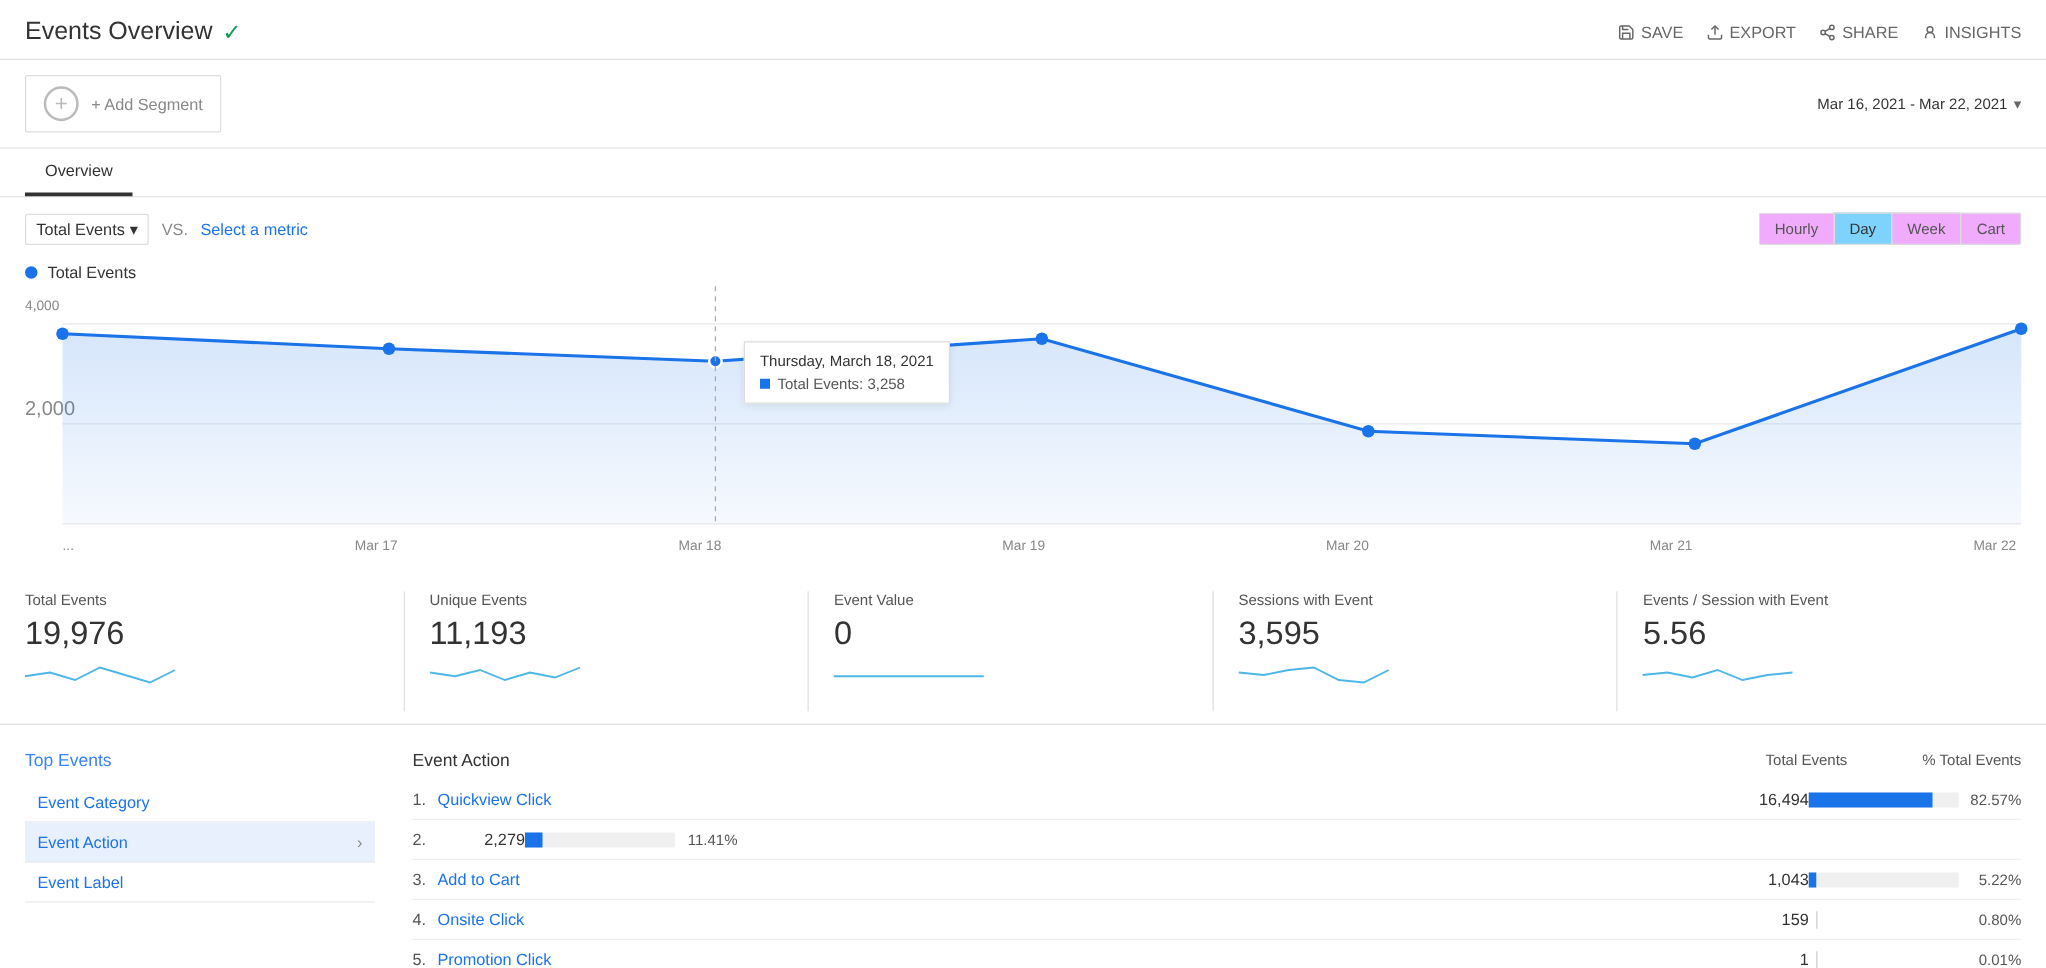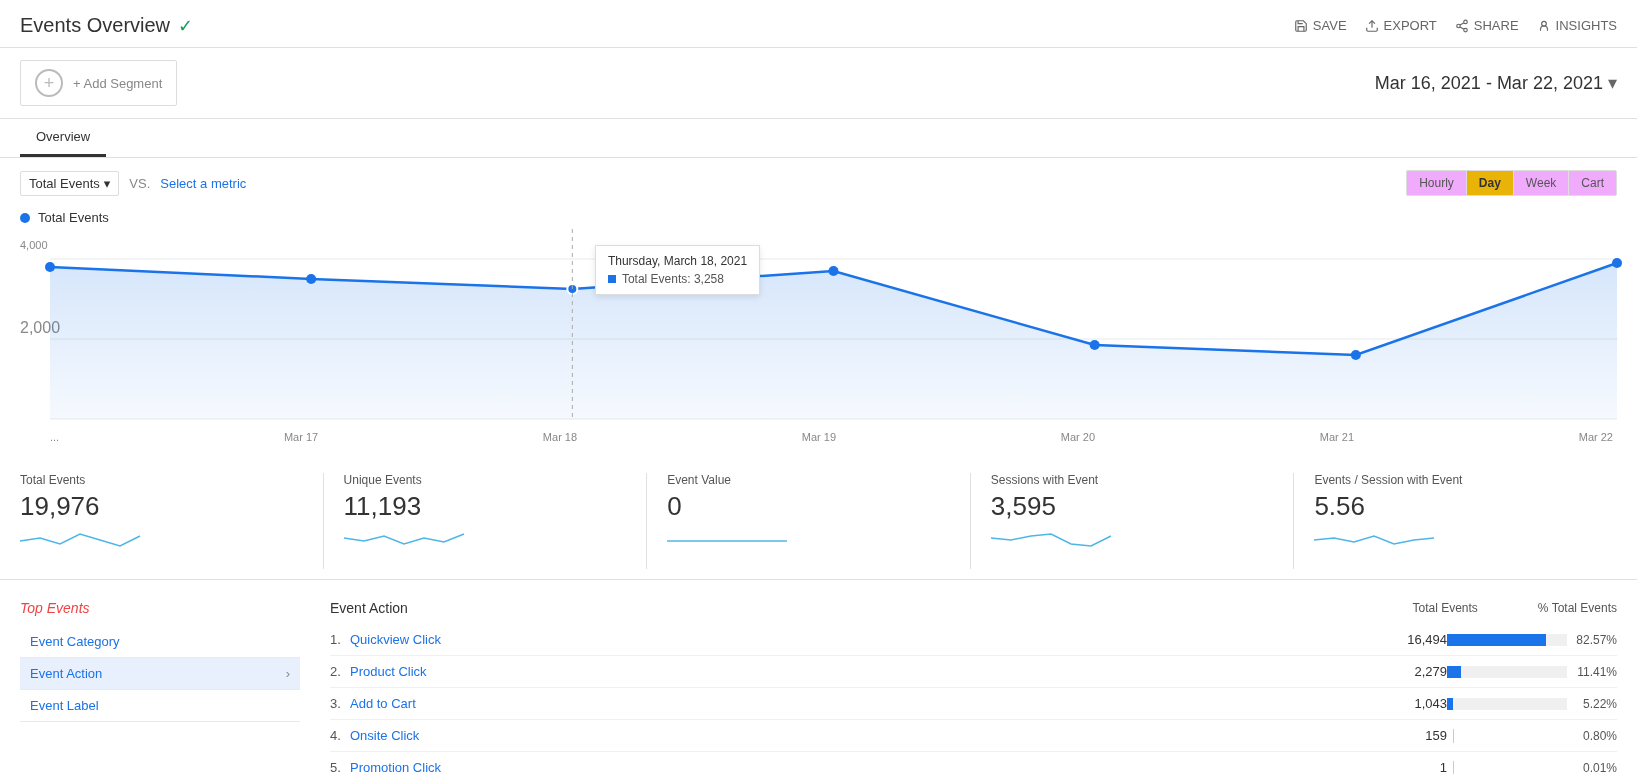--- a/index.html
+++ b/index.html
@@ -36,21 +36,21 @@
     .segment-add-circle {
       width: 28px; height: 28px; border-radius: 50%;
       border: 2px solid #bbb; background: transparent;
       display: flex; align-items: center; justify-content: center;
       color: #bbb; font-size: 18px;
     }
     .segment-info { display: flex; flex-direction: column; }
     .segment-name { font-size: 13px; font-weight: 500; color: #333; }
     .segment-sub { font-size: 11px; color: #888; }
     .segment-add-label { font-size: 13px; color: #888; }
-    .date-range { display: flex; align-items: center; gap: 5px; font-size: 18px; color: #333; cursor: pointer; }
+    .date-range { display: flex; align-items: center; gap: 5px; font-size: 12px; color: #333; cursor: pointer; }
     .date-range .caret { color: #666; }
 
     
     .tab-bar { padding: 0 20px; border-bottom: 1px solid #e0e0e0; background: #fff; }
     .tab-item {
       display: inline-block; padding: 10px 16px; font-size: 13px;
       cursor: pointer; color: #555; border-bottom: 3px solid transparent;
     }
     .tab-item.active { color: #333; border-bottom: 3px solid #333; font-weight: 500; }
 
@@ -68,31 +68,31 @@
     .vs-label { color: #888; font-size: 13px; }
     .select-metric { color: #1a73e8; font-size: 13px; cursor: pointer; }
     .time-buttons { display: flex; }
     .time-btn {
       padding: 5px 12px; font-size: 12px; border: 1px solid #ddd;
       background: #f0abfc; cursor: pointer; color: #555;
       border-right: none;
     }
     .time-btn:first-child { border-radius: 2px 0 0 2px; }
     .time-btn:last-child { border-radius: 0 2px 2px 0; border-right: 1px solid #ddd; }
-    .time-btn.active { background: #eab308; color: #333; font-weight: 700; }
+    .time-btn.active { background: #7dd3fc; color: #333; font-weight: 400; }
 
     
     .chart-area { padding: 0 20px 10px 20px; background: #fff; position: relative; }
     .chart-legend { display: flex; align-items: center; gap: 8px; padding: 8px 0 4px 0; font-size: 13px; }
     .legend-dot { width: 10px; height: 10px; border-radius: 50%; background: #1a73e8; }
     .chart-svg-wrapper { position: relative; width: 100%; height: 200px; }
 
     
     .chart-tooltip {
-      position: absolute; top: 16px; left: 36%;
+      position: absolute; top: 44px; left: 36%;
       background: #fff; border: 1px solid #ddd; padding: 8px 12px;
       font-size: 12px; pointer-events: none; z-index: 10;
       box-shadow: 0 2px 6px rgba(0,0,0,0.1);
     }
     .tooltip-title { font-weight: 500; margin-bottom: 4px; color: #333; }
     .tooltip-item { display: flex; align-items: center; gap: 6px; color: #555; }
     .tooltip-square { width: 8px; height: 8px; background: #1a73e8; }
 
     
     .x-axis { display: flex; justify-content: space-between; padding: 2px 4px 0 30px; font-size: 11px; color: #888; }
@@ -106,21 +106,21 @@
     .metric-card:last-child { border-right: none; margin-right: 0; }
     .metric-label { font-size: 12px; color: #555; margin-bottom: 4px; }
     .metric-value { font-size: 26px; font-weight: 300; color: #333; margin-bottom: 4px; }
     .metric-sparkline { height: 30px; }
 
     
     .bottom-section {
       display: flex; padding: 20px; gap: 30px; background: #fff;
     }
     .top-events-panel { width: 280px; flex-shrink: 0; }
-    .top-events-title { font-size: 14px; font-weight: 500; color: #ef4444; margin-bottom: 10px; font-style: italic; }
+    .top-events-title { font-size: 14px; font-weight: 500; color: #3b82f6; margin-bottom: 10px; }
     .event-nav-item {
       padding: 8px 10px; font-size: 13px; cursor: pointer;
       border-bottom: 1px solid #e8eaed; color: #1a73e8; display: flex; align-items: center; justify-content: space-between;
     }
     .event-nav-item.selected { background: #e8f0fe; color: #1a73e8; }
     .event-nav-item .chevron { color: #888; }
 
     .event-table { flex: 1; }
     .event-table-header {
       display: flex; align-items: center; justify-content: space-between;
@@ -351,21 +351,20 @@
         <div class="event-bar-cell">
           <div class="event-bar-track">
             <div class="event-bar-fill" style="width:82.57%"></div>
           </div>
         </div>
         <span class="event-pct">82.57%</span>
       </div>
 
       <div class="event-row">
         <span class="event-num">2.</span>
-        <span class="event-name">Product Click</span>
         <span class="event-count">2,279</span>
         <div class="event-bar-cell">
           <div class="event-bar-track">
             <div class="event-bar-fill" style="width:11.41%"></div>
           </div>
         </div>
         <span class="event-pct">11.41%</span>
       </div>
 
       <div class="event-row">

